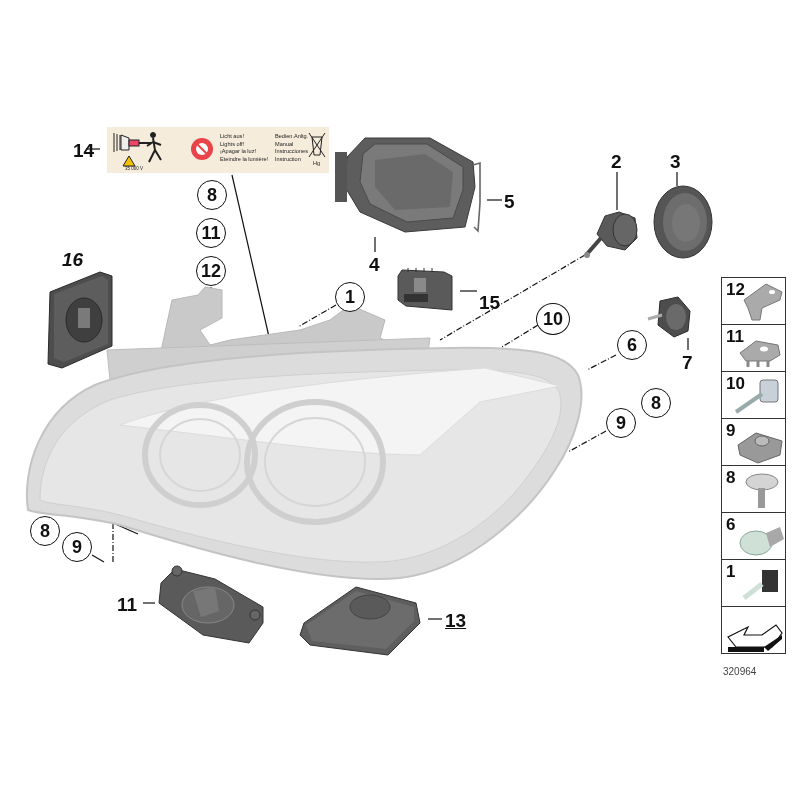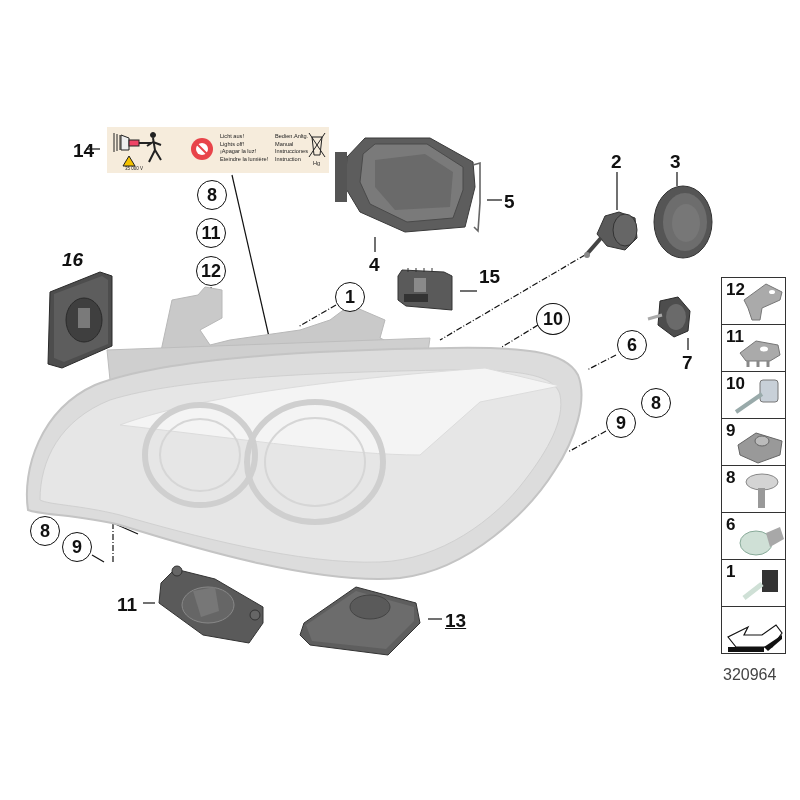--- a/index.html
+++ b/index.html
@@ -7,21 +7,21 @@
   .abs{position:absolute;}
   .num{position:absolute;font-weight:bold;font-size:19px;color:#111;line-height:1;font-family:"Liberation Sans",sans-serif;}
   .circ{position:absolute;width:30px;height:30px;border:1.6px solid #111;border-radius:50%;background:#fff;display:flex;align-items:center;justify-content:center;font-weight:bold;font-size:18px;color:#111;font-family:"Liberation Sans",sans-serif;box-sizing:border-box;}
   .warning-label{position:absolute;left:107px;top:127px;width:222px;height:46px;background:#f6ecdc;}
   .wl-text{position:absolute;font-size:5.6px;line-height:7.6px;color:#222;font-family:"Liberation Sans",sans-serif;white-space:nowrap;}
   .legend{position:absolute;left:721px;top:277px;width:65px;}
   .leg-cell{position:relative;height:47px;border:1px solid #333;border-bottom:none;background:#fff;box-sizing:border-box;}
   .leg-cell:last-child{border-bottom:1px solid #333;height:48px;}
   .leg-num{position:absolute;left:4px;top:2px;font-weight:bold;font-size:17px;color:#111;font-family:"Liberation Sans",sans-serif;}
   .leg-svg{position:absolute;left:0;top:0;}
-  .catalog-number{position:absolute;left:723px;top:666px;font-size:16px;color:#444;font-family:"Liberation Sans",sans-serif;}
+  .catalog-number{position:absolute;left:723px;top:666px;font-size:10px;color:#444;font-family:"Liberation Sans",sans-serif;}
   svg{overflow:visible;}
 </style>
 </head>
 <body>
 
 <svg class="abs" style="left:0;top:0;" width="800" height="800">
   <g stroke="#111" stroke-width="1.2" fill="none">
 
     <line x1="86" y1="149" x2="100" y2="149"></line>
 
@@ -192,21 +192,21 @@
   </div>
 
 <span class="num" style="left:62px;top:250px;font-style:italic;">16</span>
 
 <div class="circ" style="left:335px;top:282px;">
     <span>1</span>
   </div>
 
 <span class="num" style="left:369px;top:255px;">4</span>
 <span class="num" style="left:504px;top:192px;">5</span>
-<span class="num" style="left:479px;top:267px;">15</span>
+<span class="num" style="left:479px;top:293px;">15</span>
 <span class="num" style="left:611px;top:152px;">2</span>
 <span class="num" style="left:670px;top:152px;">3</span>
 
 <div class="circ" style="left:536px;top:303px;width:34px;height:32px;">
     <span>10</span>
   </div>
 <div class="circ" style="left:617px;top:330px;">
     <span>6</span>
   </div>
 <span class="num" style="left:682px;top:353px;">7</span>

